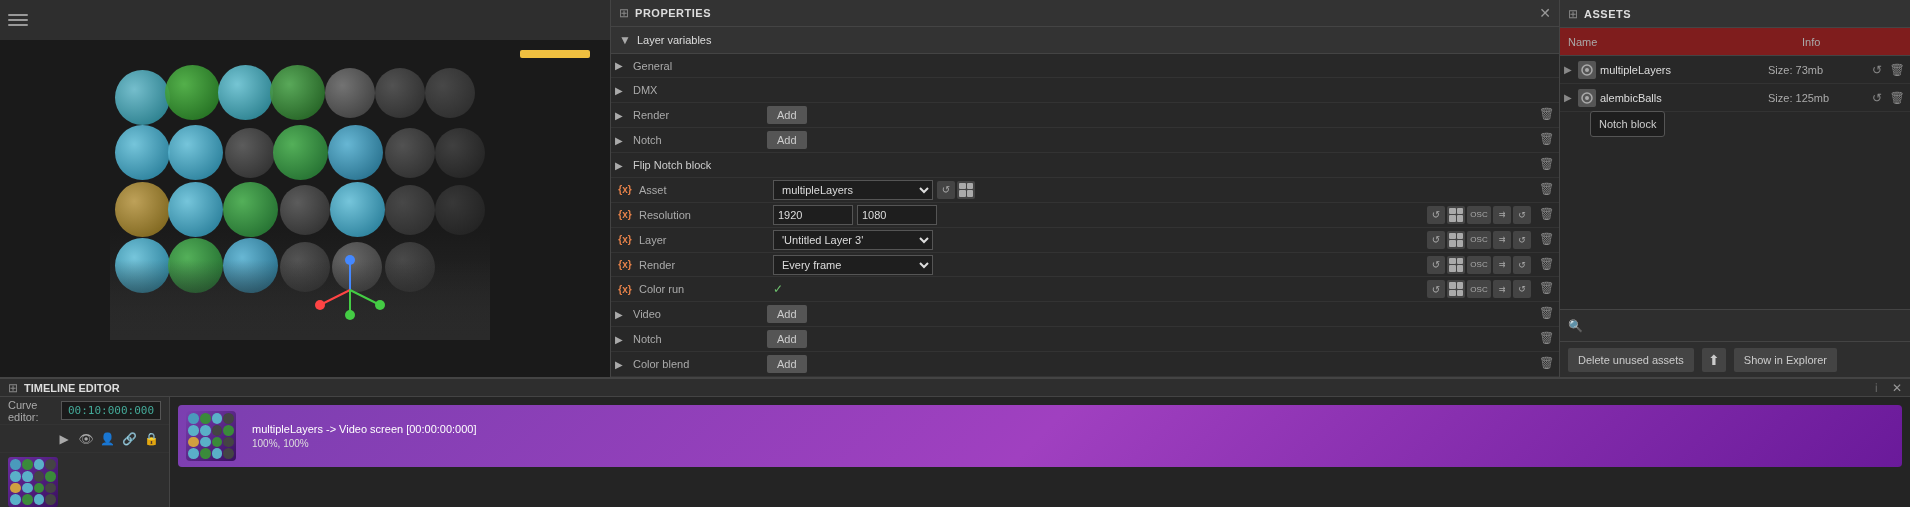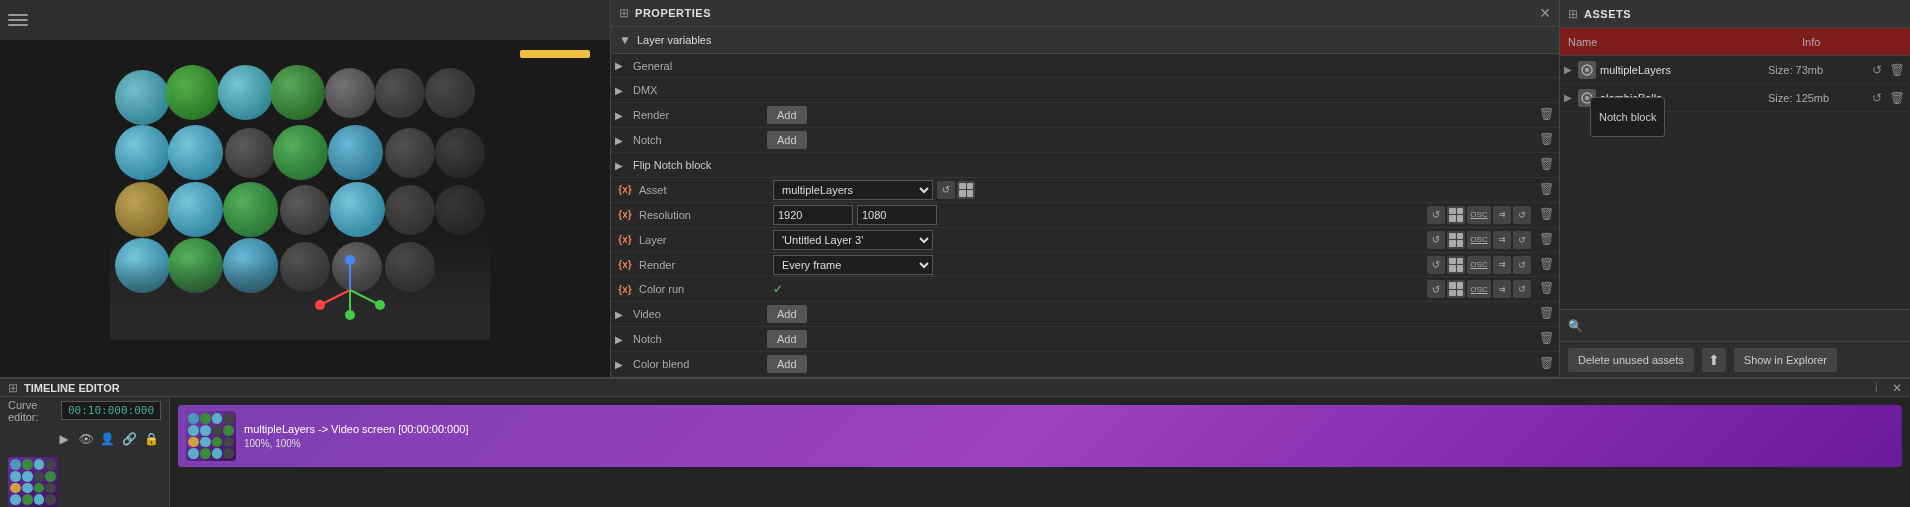--- a/index.html
+++ b/index.html
@@ -38,21 +38,21 @@
     .prop-dropdown-wide { width: 160px; }
     .prop-icon-group { display: flex; gap: 2px; margin-left: auto; align-items: center; }
     .prop-icon { width: 18px; height: 18px; background: #444; border-radius: 2px; display: flex; align-items: center; justify-content: center; color: #aaa; font-size: 10px; cursor: pointer; flex-shrink: 0; }
     .prop-trash { width: 16px; height: 16px; color: #888; cursor: pointer; margin-left: 4px; }
     .prop-spacer { flex: 1; }
     .prop-checkmark { color: #6dbf6d; font-size: 12px; }
     .play-label { color: #ccc; font-size: 11px; }
 
     .icon-4grid { display: grid; grid-template-columns: 1fr 1fr; width: 18px; height: 18px; gap: 1px; background: #444; border-radius: 2px; padding: 2px; cursor:pointer; }
     .icon-4grid-cell { background: #aaa; border-radius: 1px; }
-    .icon-osc { font-size: 8px; color: #aaa; background: #444; width: 24px; height: 18px; display: flex; align-items: center; justify-content: center; border-radius: 2px; cursor: pointer; text-decoration: underline; }
+    .icon-osc { font-size: 8px; color: #aaa; background: #444; width: 24px; height: 18px; display: flex; align-items: center; justify-content: center; border-radius: 2px; cursor: pointer; }
     .icon-merge { font-size: 8px; color: #aaa; background: #444; width: 18px; height: 18px; display: flex; align-items: center; justify-content: center; border-radius: 2px; cursor: pointer; }
     .icon-reset { font-size: 9px; color: #aaa; background: #444; width: 18px; height: 18px; display: flex; align-items: center; justify-content: center; border-radius: 2px; cursor: pointer; }
 
     
     .right-panel { width: 350px; background: #282828; display: flex; flex-direction: column; flex-shrink: 0; }
     .assets-list { flex: 1; overflow-y: auto; }
     .asset-header-row { height: 28px; display: flex; align-items: center; padding: 0 8px; background: #7f1d1d; border-bottom: 1px solid #444; }
     .asset-col-name { flex: 1; color: #aaa; font-size: 11px; }
     .asset-col-info { width: 100px; color: #aaa; font-size: 11px; }
     .asset-row { height: 28px; display: flex; align-items: center; padding: 0 4px; border-bottom: 1px solid #333; position: relative; }
@@ -62,34 +62,34 @@
     .asset-info { width: 100px; color: #aaa; font-size: 11px; }
     .asset-actions { display: flex; gap: 2px; }
     .asset-action-btn { width: 18px; height: 18px; background: none; border: none; color: #888; cursor: pointer; display: flex; align-items: center; justify-content: center; }
 
     .assets-search-row { height: 32px; display: flex; align-items: center; padding: 0 8px; gap: 4px; border-top: 1px solid #444; background: #2e2e2e; }
     .assets-search-input { flex: 1; height: 22px; background: #1e1e1e; border: 1px solid #555; color: #ddd; padding: 0 6px; font-size: 11px; }
     .assets-footer { height: 36px; display: flex; align-items: center; padding: 0 8px; gap: 8px; border-top: 1px solid #444; background: #2e2e2e; }
     .assets-footer-btn { height: 24px; padding: 0 10px; background: #444; border: none; color: #ccc; cursor: pointer; font-size: 11px; border-radius: 2px; }
     .assets-export-icon { width: 24px; height: 24px; background: #444; border: none; color: #ccc; cursor: pointer; display: flex; align-items: center; justify-content: center; border-radius: 2px; font-size: 14px; }
 
-    .tooltip { position: absolute; background: #1e1e1e; border: 1px solid #555; color: #ccc; font-size: 11px; padding: 13px 8px; border-radius: 3px; z-index: 100; white-space: nowrap; pointer-events: none; }
+    .tooltip { position: absolute; background: #1e1e1e; border: 1px solid #555; color: #ccc; font-size: 11px; padding: 6px 8px; border-radius: 3px; z-index: 100; white-space: nowrap; pointer-events: none; }
 
     
     .timeline { height: 130px; background: #242424; border-top: 2px solid #444; display: flex; flex-direction: column; flex-shrink: 0; }
     .timeline-header { height: 28px; background: #2e2e2e; display: flex; align-items: center; padding: 0 8px; gap: 6px; border-bottom: 1px solid #444; }
     .timeline-title { font-size: 11px; color: #ddd; font-weight: bold; text-transform: uppercase; }
     .timeline-body { flex: 1; display: flex; }
     .timeline-controls { width: 170px; background: #2e2e2e; border-right: 1px solid #444; display: flex; flex-direction: column; flex-shrink: 0; }
     .timeline-ctrl-row { height: 28px; display: flex; align-items: center; padding: 0 8px; gap: 6px; border-bottom: 1px solid #333; }
     .timeline-ctrl-label { color: #aaa; font-size: 11px; }
     .timeline-ctrl-icons { display: flex; gap: 4px; margin-left: auto; align-items: center; }
     .tc-icon { width: 18px; height: 18px; color: #aaa; cursor: pointer; display: flex; align-items: center; justify-content: center; font-size: 12px; }
     .timeline-track-area { flex: 1; position: relative; overflow: hidden; }
-    .timeline-track { height: 62px; background: linear-gradient(135deg, #7b3fb0 0%, #a040c0 50%, #6a1a9a 100%); margin: 8px 8px; border-radius: 4px; display: flex; align-items: center; padding: 4px 8px; gap: 8px; }
+    .timeline-track { height: 62px; background: linear-gradient(135deg, #7b3fb0 0%, #a040c0 50%, #6a1a9a 100%); margin: 8px 8px; border-radius: 4px; display: flex; align-items: center; padding: 4px 8px; gap: 16px; }
     .track-thumb { width: 50px; height: 50px; border-radius: 4px; overflow: hidden; background: #333; flex-shrink: 0; }
     .track-label { color: #fff; font-size: 11px; }
     .track-sub { color: #ddd; font-size: 10px; margin-top: 3px; }
     .time-display { background: #1a1a1a; border: 1px solid #555; color: #4a9; padding: 2px 6px; font-size: 11px; font-family: monospace; }
 
     .filter-icon { font-size: 12px; color: #888; }
     .play-icon { font-size: 12px; color: #aaa; cursor: pointer; }
     .eye-icon { font-size: 12px; color: #aaa; cursor: pointer; }
     .person-icon { font-size: 12px; color: #aaa; cursor: pointer; }
     .link-icon { font-size: 12px; color: #aaa; cursor: pointer; }

